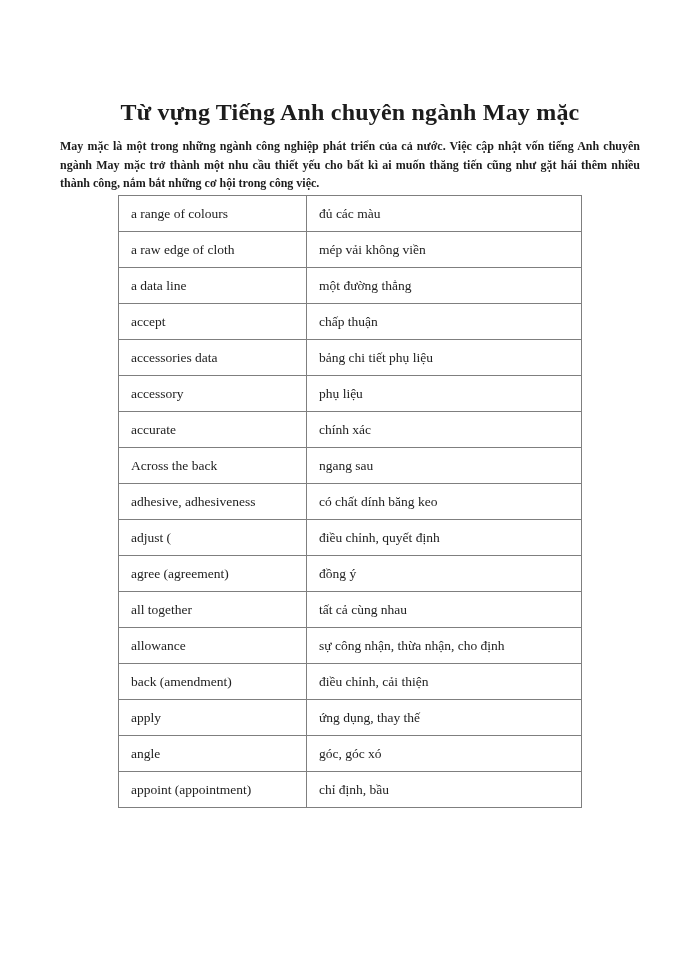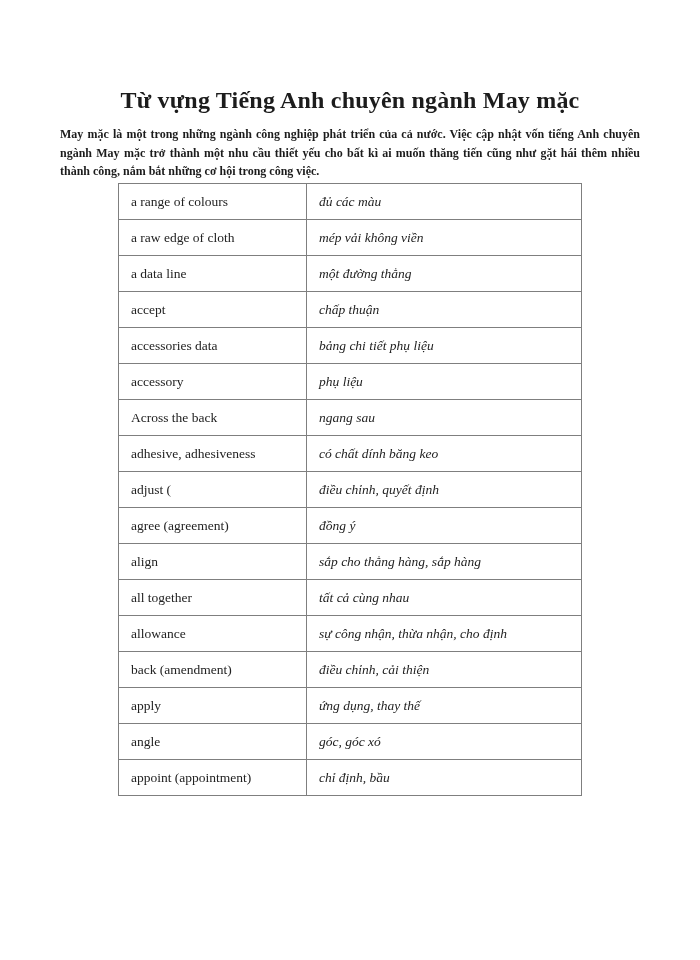--- a/index.html
+++ b/index.html
@@ -10,21 +10,21 @@
     background: #ffffff;
     font-family: "Liberation Serif", serif;
     color: #1c1c1c;
     padding: 80px 60px 0 60px;
     overflow: hidden;
   }
   .title {
     font-size: 24px;
     font-weight: bold;
     text-align: center;
-    margin: 5px 0 10px 0;
+    margin: 17px 0 10px 0;
     line-height: 30px;
     letter-spacing: 0.2px;
   }
   .intro {
     font-size: 12px;
     font-weight: bold;
     text-align: justify;
     line-height: 18.6px;
     margin: 0 0 2px 0;
   }
@@ -39,21 +39,21 @@
     height: 36px;
     padding: 2px 6px 0 12px;
     font-size: 13.5px;
     line-height: 16px;
     vertical-align: middle;
     color: #222222;
     overflow: hidden;
     white-space: nowrap;
   }
   table.vocab td.col-en { width: 188px; }
-  table.vocab td.col-vi { width: 275px; font-style: italic; }
+  table.vocab td.col-vi { width: 275px; }
 </style>
 </head>
 <body>
 
 <div class="page">
   <h1 class="title">Từ vựng Tiếng Anh chuyên ngành May mặc</h1>
 
   <p class="intro">May mặc là một trong những ngành công nghiệp phát triển của cả nước. Việc cập nhật vốn tiếng Anh chuyên ngành May mặc trở thành một nhu cầu thiết yếu cho bất kì ai muốn thăng tiến cũng như gặt hái thêm nhiều thành công, nắm bắt những cơ hội trong công việc.</p>
 
   <table class="vocab">
@@ -76,38 +76,38 @@
         </tr>
         <tr>
           <td class="col-en">accessories data</td>
           <td class="col-vi">bảng chi tiết phụ liệu</td>
         </tr>
         <tr>
           <td class="col-en">accessory</td>
           <td class="col-vi">phụ liệu</td>
         </tr>
         <tr>
+          <td class="col-en">accurate</td>
+          <td class="col-vi">chính xác</td>
+        </tr>
+        <tr>
           <td class="col-en">Across the back</td>
           <td class="col-vi">ngang sau</td>
         </tr>
         <tr>
           <td class="col-en">adhesive, adhesiveness</td>
           <td class="col-vi">có chất dính băng keo</td>
         </tr>
         <tr>
           <td class="col-en">adjust (</td>
           <td class="col-vi">điều chỉnh, quyết định</td>
         </tr>
         <tr>
           <td class="col-en">agree (agreement)</td>
           <td class="col-vi">đồng ý</td>
-        </tr>
-        <tr>
-          <td class="col-en">align</td>
-          <td class="col-vi">sắp cho thẳng hàng, sắp hàng</td>
         </tr>
         <tr>
           <td class="col-en">all together</td>
           <td class="col-vi">tất cả cùng nhau</td>
         </tr>
         <tr>
           <td class="col-en">allowance</td>
           <td class="col-vi">sự công nhận, thừa nhận, cho định</td>
         </tr>
         <tr>

